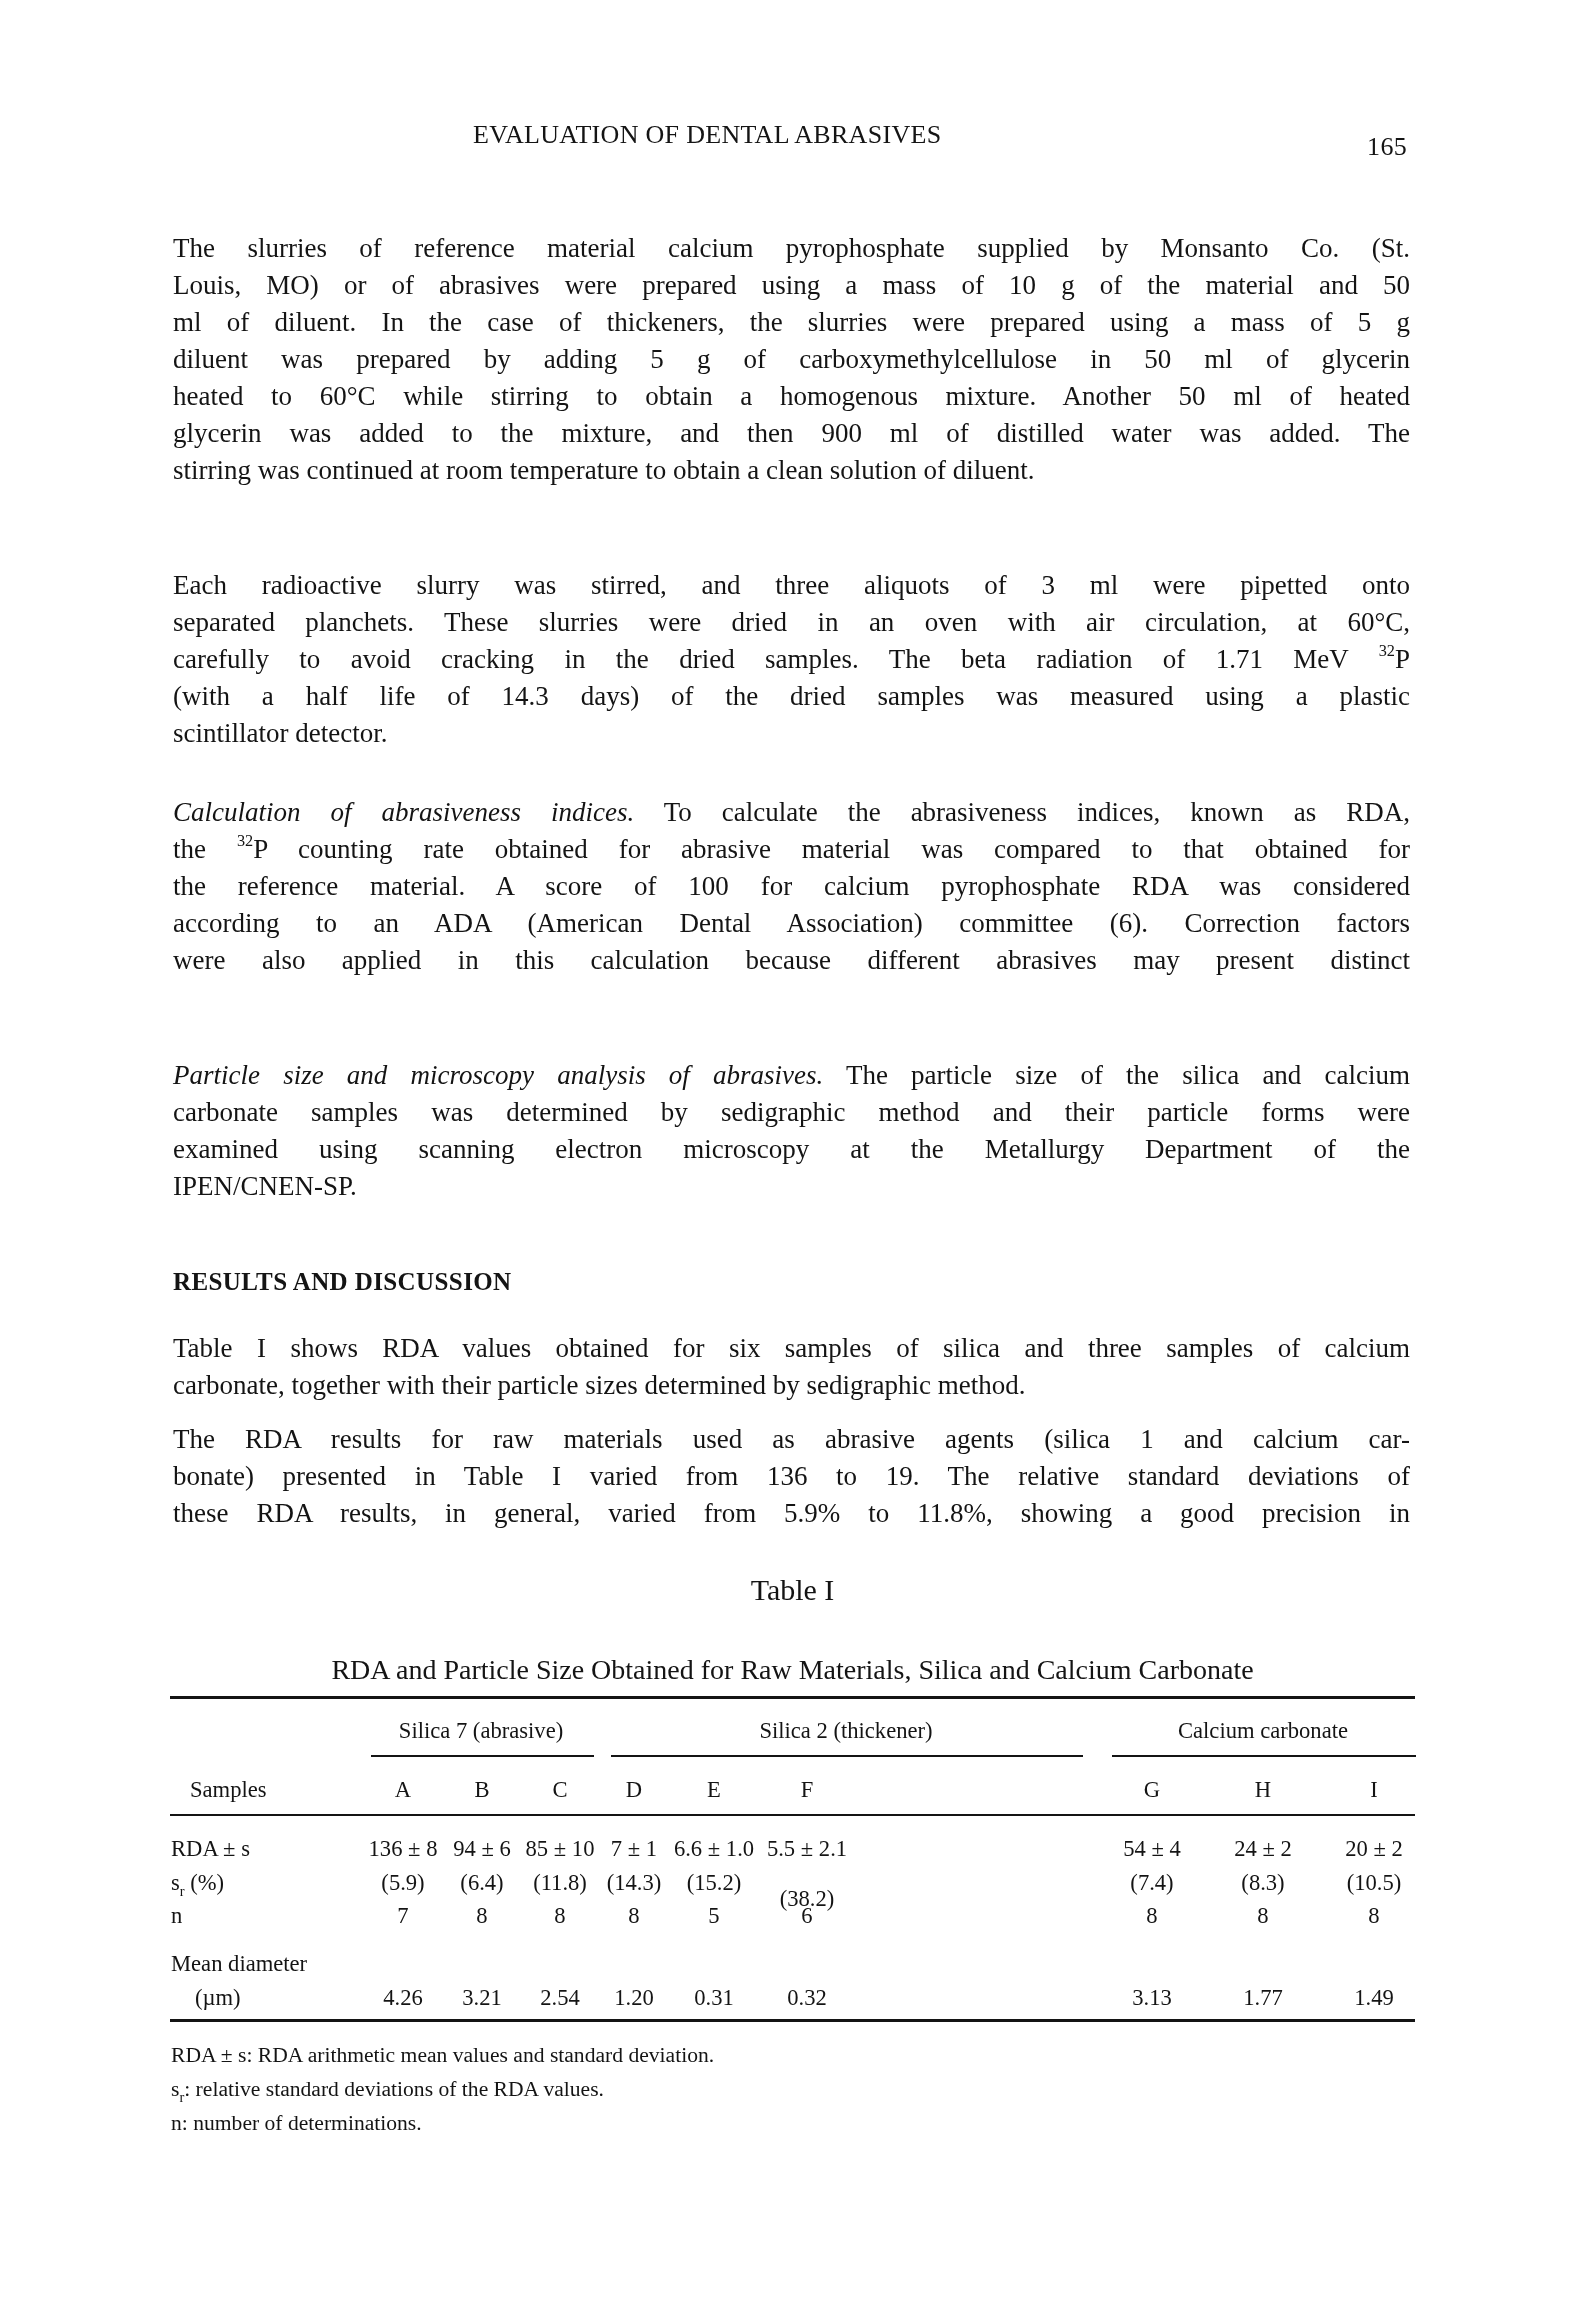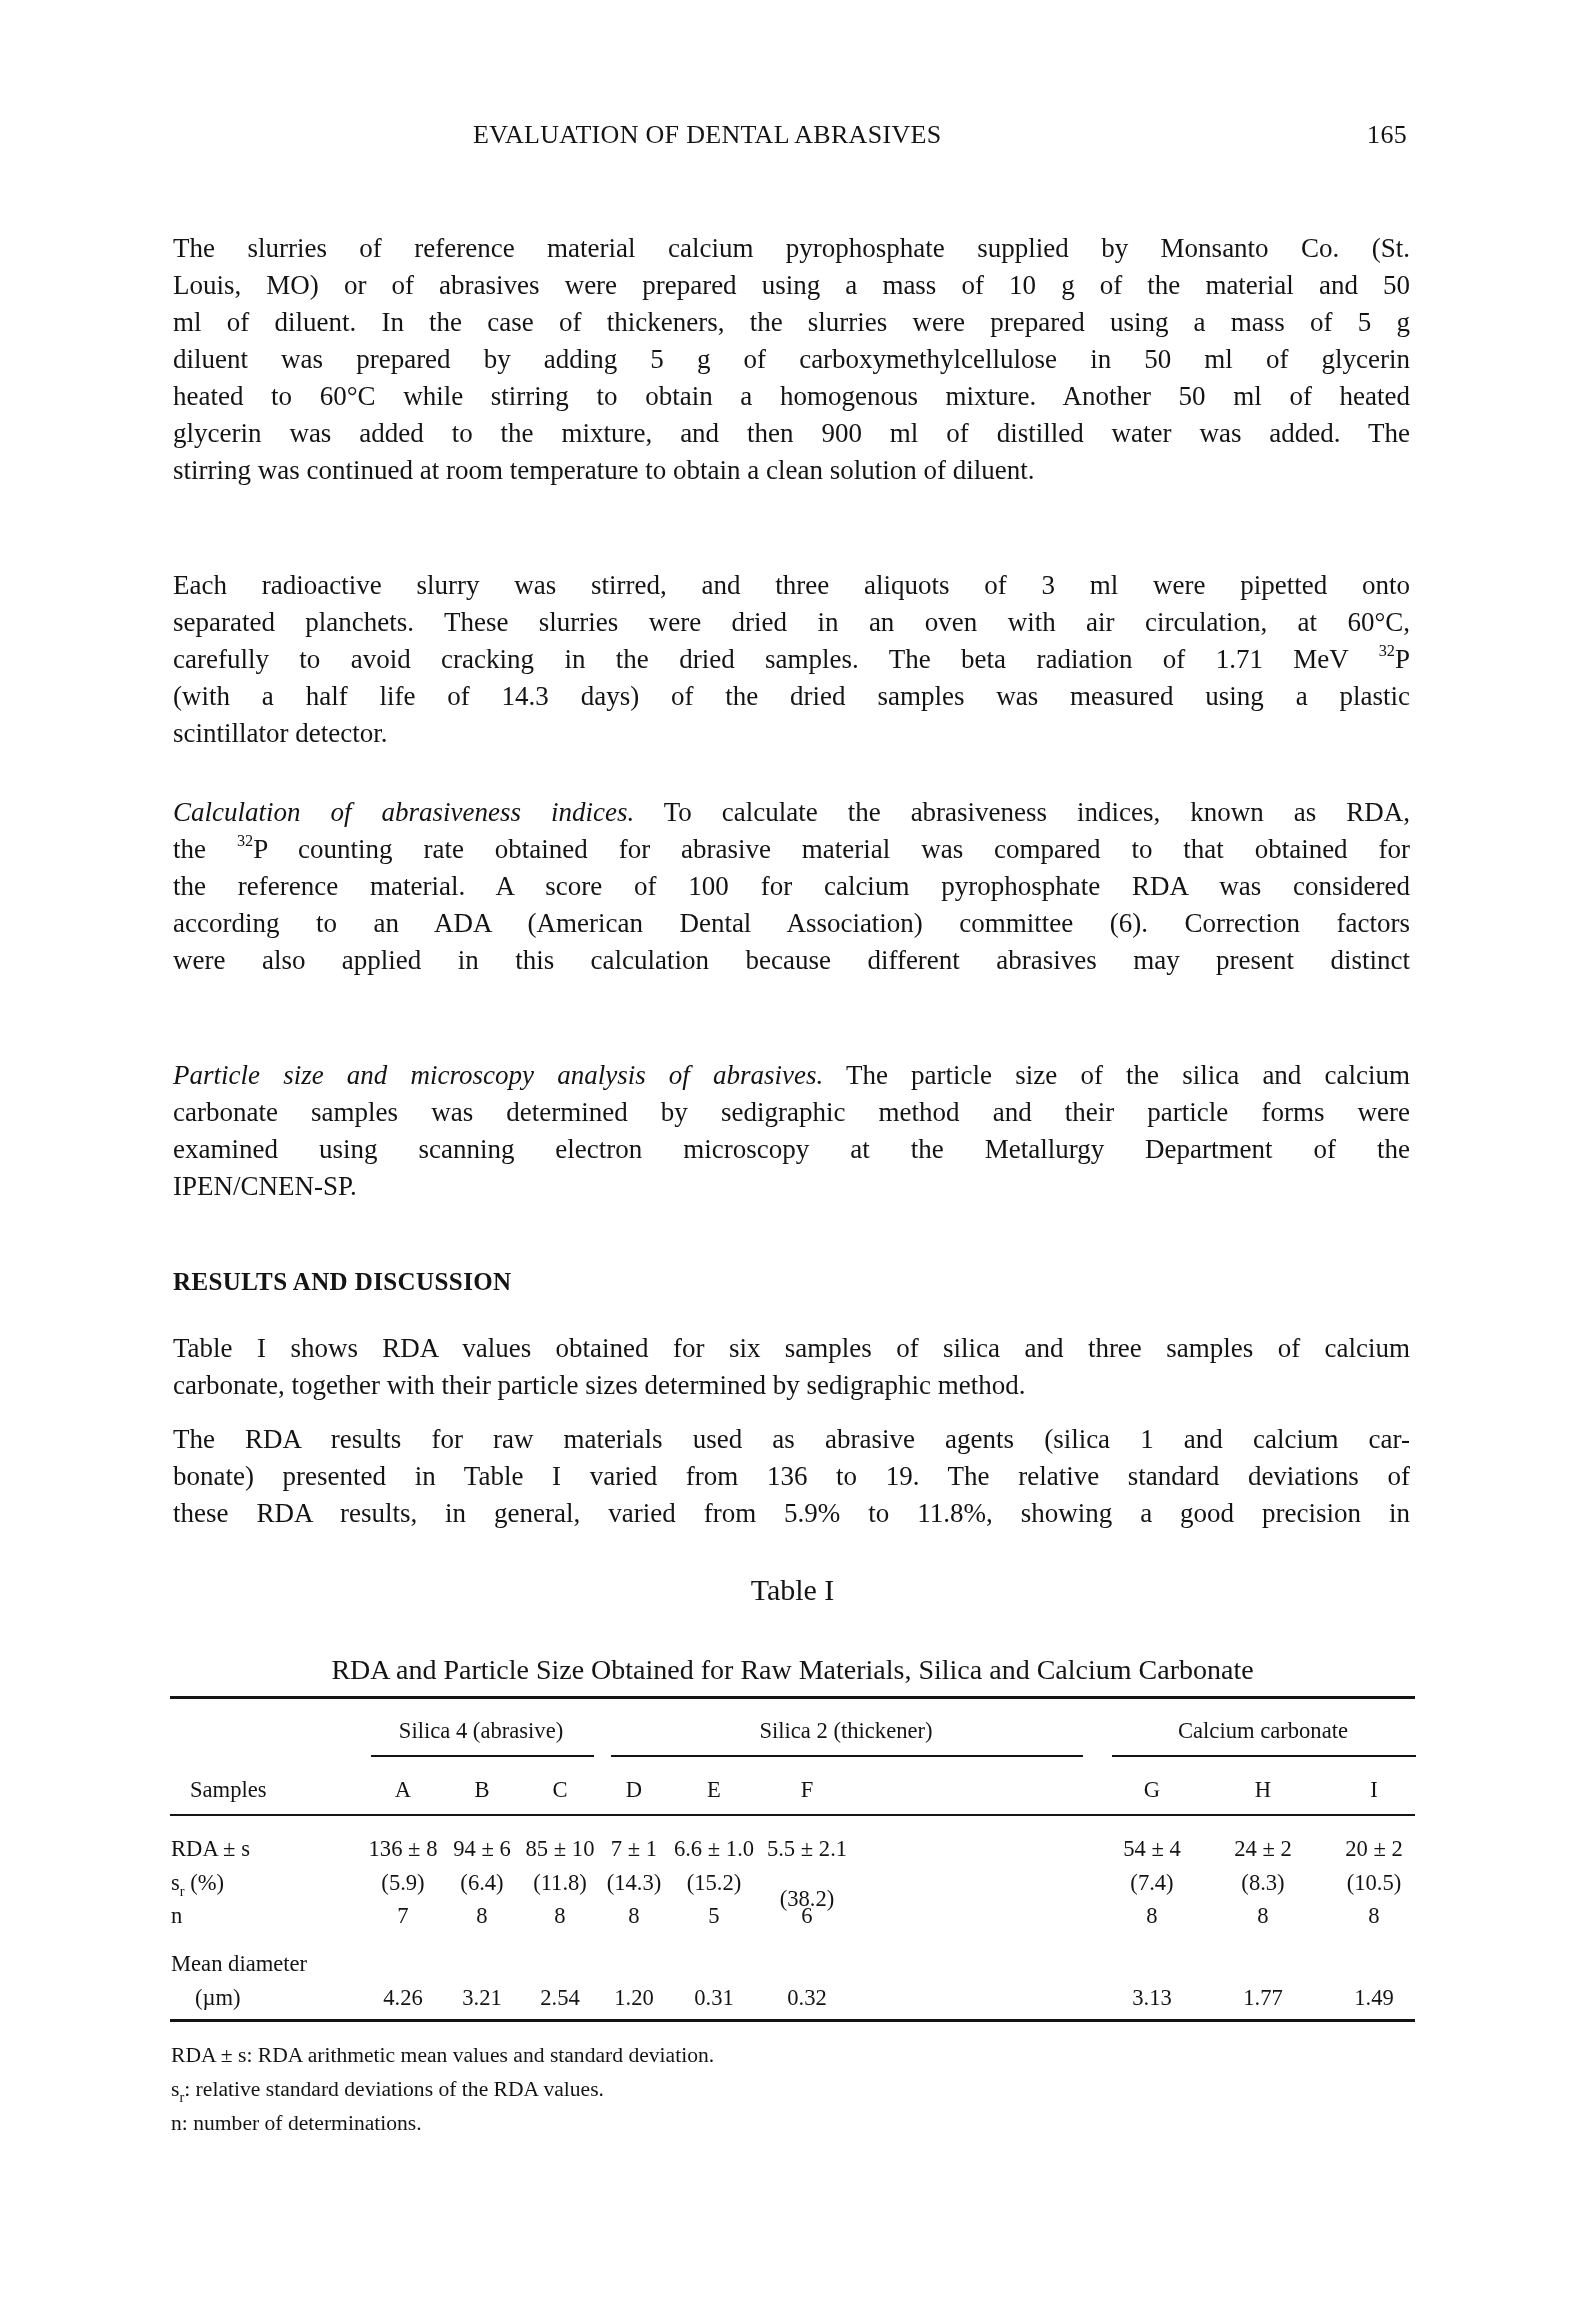--- a/index.html
+++ b/index.html
@@ -3,21 +3,21 @@
 <meta charset="utf-8">
 <style>
   html, body { margin: 0; padding: 0; background: #ffffff; }
   body { width: 1583px; height: 2324px; position: relative; overflow: hidden; color: #141414;
          font-family: "Liberation Serif", "DejaVu Serif", serif; }
   .page { position: absolute; left: 0; top: 0; width: 1583px; height: 2324px; }
 
   
   .run-head { position: absolute; left: 0; top: 120px; width: 1583px; height: 38px; font-size: 26px; letter-spacing: 0.3px; }
   .run-title { position: absolute; left: 473px; top: 0; white-space: nowrap; }
-  .run-page { position: absolute; right: 176px; top: 0; white-space: nowrap; margin-left: 44px; }
+  .run-page { position: absolute; right: 176px; top: 12px; white-space: nowrap; margin-left: 44px; }
 
   
   .col { position: absolute; left: 173px; width: 1237px; }
   .para { font-size: 27px; }
   .ln { display: block; height: 37px; line-height: 37px; white-space: nowrap; text-align: justify; text-align-last: justify; }
   .ln.last { text-align-last: left; }
   .ln span { white-space: normal; }
   sup { font-size: 16.3px; line-height: 0; position: relative; top: -1.9px; vertical-align: super; }
   .runin { font-style: italic; }
 
@@ -96,21 +96,21 @@
     <div class="ln"><span>bonate) presented in Table I varied from 136 to 19. The relative standard deviations of</span></div>
     <div class="ln"><span>these RDA results, in general, varied from 5.9% to 11.8%, showing a good precision in</span></div>
   </div>
 
   <div>
     <div class="tbl-caption tbl-title">Table I</div>
     <div class="tbl-caption tbl-sub">RDA and Particle Size Obtained for Raw Materials, Silica and Calcium Carbonate</div>
 
     <div class="rule top"></div>
 
-    <div class="grp" style="left:481px; top:1716px;">Silica 4 (abrasive)</div>
+    <div class="grp" style="left:481px; top:1716px;">Silica 7 (abrasive)</div>
     <div class="grp" style="left:846px; top:1716px;">Silica 2 (thickener)</div>
     <div class="grp" style="left:1263px; top:1716px;">Calcium carbonate</div>
     <div class="grp-line" style="left:371px; width:223px;"></div>
     <div class="grp-line" style="left:611px; width:472px;"></div>
     <div class="grp-line" style="left:1112px; width:304px;"></div>
 
     <div class="lbl" style="left:190px; top:1775px;">Samples</div>
     <div id="col-headers">
         <div class="cell" style="left: 403px; top: 1775px;">A</div>
         <div class="cell" style="left: 482px; top: 1775px;">B</div>

